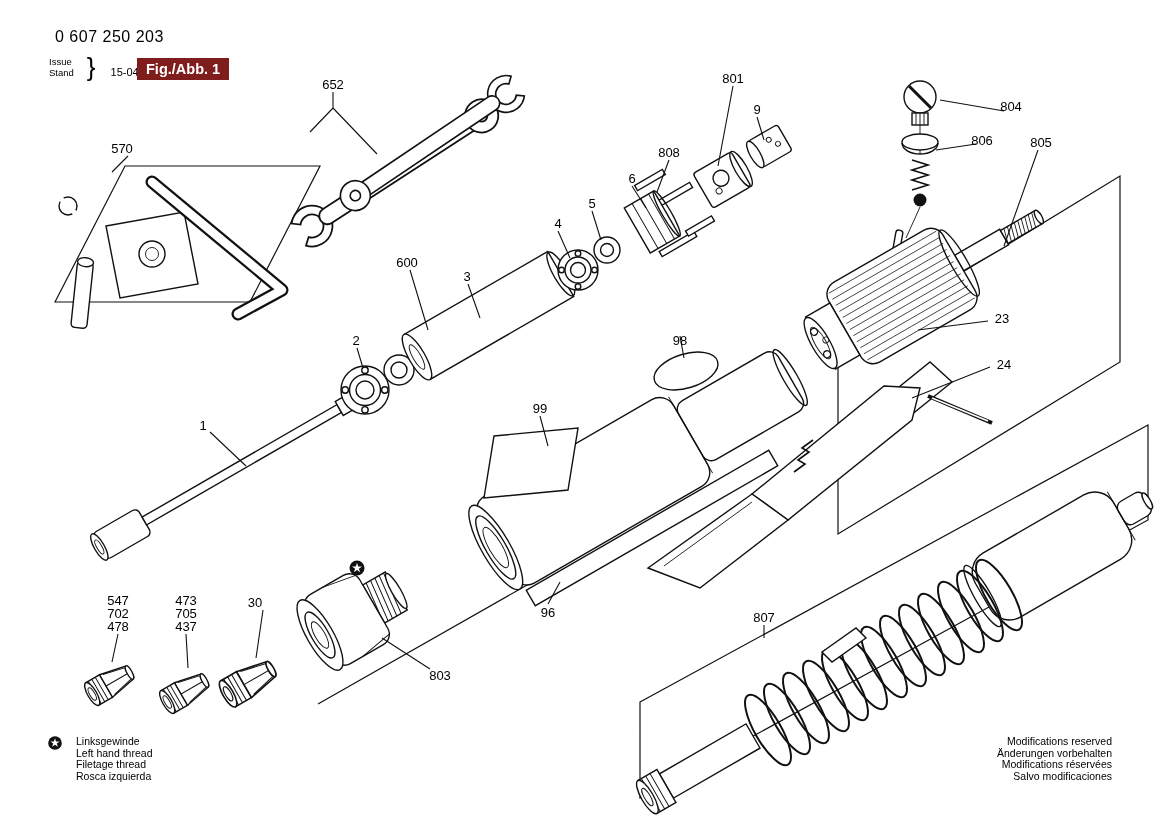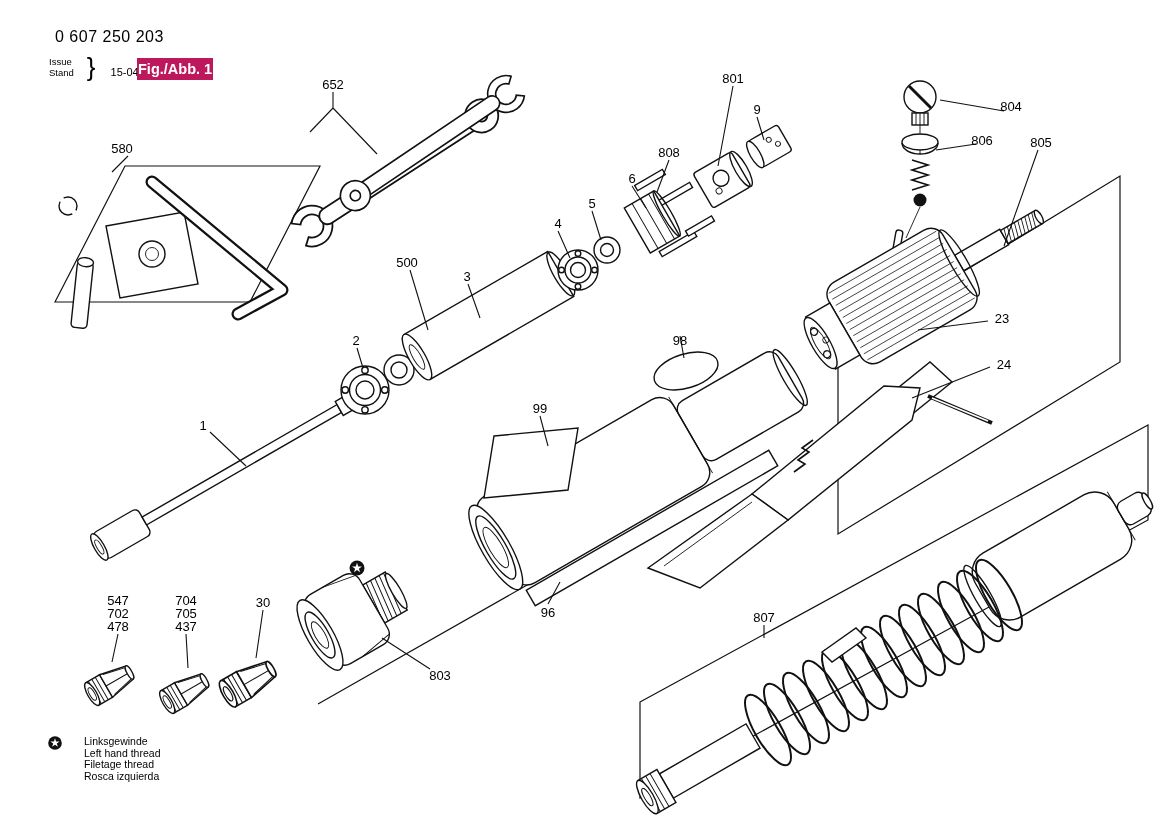--- a/index.html
+++ b/index.html
@@ -18,24 +18,24 @@
   .dark{fill:#111}
   
   .part-label{position:absolute;transform:translate(-50%,-50%);font-weight:normal;
               font-size:13px;white-space:nowrap;z-index:5}
   
   .pn{position:absolute;left:55px;top:28px;font-size:16px;letter-spacing:.5px}
   .issue{position:absolute;left:49px;top:56px;display:flex;align-items:flex-end;gap:13px}
   .issue .two{display:flex;flex-direction:column;font-size:9.5px;line-height:10.5px}
   .brace{font-size:26px;font-weight:300;line-height:22px}
   .date{font-size:11px;margin-left:2px}
-  .figbox{position:absolute;left:137px;top:58px;background:#be185d;color:#fff;
-          font-weight:bold;font-size:14.5px;padding:3px 1px}
+  .figbox{position:absolute;left:137px;top:58px;background:#7f1d1d;color:#fff;
+          font-weight:bold;font-size:14.5px;padding:3px 9px}
   
-  .footnote{position:absolute;left:48px;top:736px;display:flex;gap:22px;
+  .footnote{position:absolute;left:48px;top:736px;display:flex;gap:14px;
             font-size:10.5px;line-height:11.5px}
   .footnote .star{margin-top:0px}
   .footer-note{position:absolute;right:57px;top:736px;text-align:right;
                font-size:10.5px;line-height:11.5px}
 </style>
 </head>
 <body>
 
 <div class="page">
 
@@ -288,46 +288,46 @@
         M976,144 L936,150 M1004,111 L940,100 M1038,150 L1004,246
         M632,186 L646,208 M592,211 L601,240 M558,231 L570,258
         M410,270 L428,330 M468,284 L480,318 M357,348 L363,368
         M210,432 L246,466 M680,336 L684,358 M540,416 L548,446
         M988,321 L918,330 M990,367 L912,398 M548,604 L560,582
         M430,669 L382,638 M263,610 L256,658 M118,634 L112,662
         M186,634 L188,668 M764,625 L764,638"></path>
     </g>
   </svg>
 
-  <div class="part-label" style="left:122px;top:148px">580</div>
+  <div class="part-label" style="left:122px;top:148px">570</div>
   <div class="part-label" style="left:333px;top:84px">652</div>
   <div class="part-label" style="left:733px;top:78px">801</div>
   <div class="part-label" style="left:757px;top:109px">9</div>
   <div class="part-label" style="left:669px;top:152px">808</div>
   <div class="part-label" style="left:982px;top:140px">806</div>
   <div class="part-label" style="left:1011px;top:106px">804</div>
   <div class="part-label" style="left:1041px;top:142px">805</div>
   <div class="part-label" style="left:632px;top:178px">6</div>
   <div class="part-label" style="left:592px;top:203px">5</div>
   <div class="part-label" style="left:558px;top:223px">4</div>
-  <div class="part-label" style="left:407px;top:262px">500</div>
+  <div class="part-label" style="left:407px;top:262px">600</div>
   <div class="part-label" style="left:467px;top:276px">3</div>
   <div class="part-label" style="left:356px;top:340px">2</div>
   <div class="part-label" style="left:203px;top:425px">1</div>
   <div class="part-label" style="left:680px;top:340px">98</div>
   <div class="part-label" style="left:540px;top:408px">99</div>
   <div class="part-label" style="left:1002px;top:318px">23</div>
   <div class="part-label" style="left:1004px;top:364px">24</div>
   <div class="part-label" style="left:548px;top:612px">96</div>
   <div class="part-label" style="left:440px;top:675px">803</div>
-  <div class="part-label" style="left:263px;top:602px">30</div>
+  <div class="part-label" style="left:255px;top:602px">30</div>
   <div class="part-label" style="left:118px;top:600px">547</div>
   <div class="part-label" style="left:118px;top:613px">702</div>
   <div class="part-label" style="left:118px;top:626px">478</div>
-  <div class="part-label" style="left:186px;top:600px">704</div>
+  <div class="part-label" style="left:186px;top:600px">473</div>
   <div class="part-label" style="left:186px;top:613px">705</div>
   <div class="part-label" style="left:186px;top:626px">437</div>
   <div class="part-label" style="left:764px;top:617px">807</div>
 
   <div class="pn">0 607 250 203</div>
   <div class="issue">
     <div class="two">
       <span>Issue</span>
       <span>Stand</span>
     </div>
@@ -342,14 +342,20 @@
       <polygon points="7,2.2 8.1,5.4 11.6,5.4 8.8,7.5 9.9,10.8 7,8.8 4.1,10.8 5.2,7.5 2.4,5.4 5.9,5.4" fill="#fff"></polygon>
     </svg>
     <div class="fn-lines">
       <div>Linksgewinde</div>
       <div>Left hand thread</div>
       <div>Filetage thread</div>
       <div>Rosca izquierda</div>
     </div>
   </div>
 
+  <div class="footer-note">
+    <div>Modifications reserved</div>
+    <div>Änderungen vorbehalten</div>
+    <div>Modifications réservées</div>
+    <div>Salvo modificaciones</div>
+  </div>
 
 </div>
 
 </body></html>

